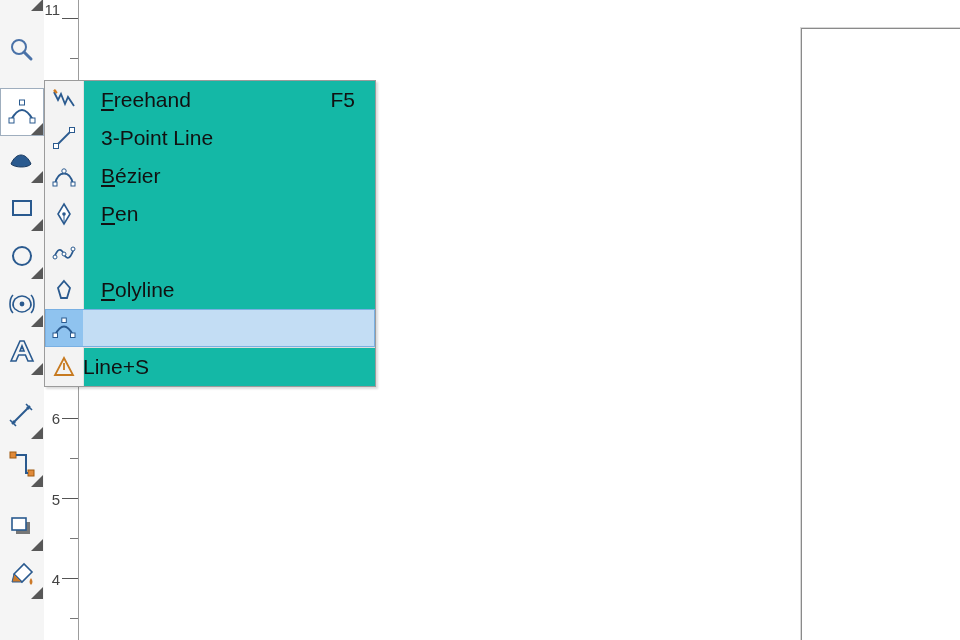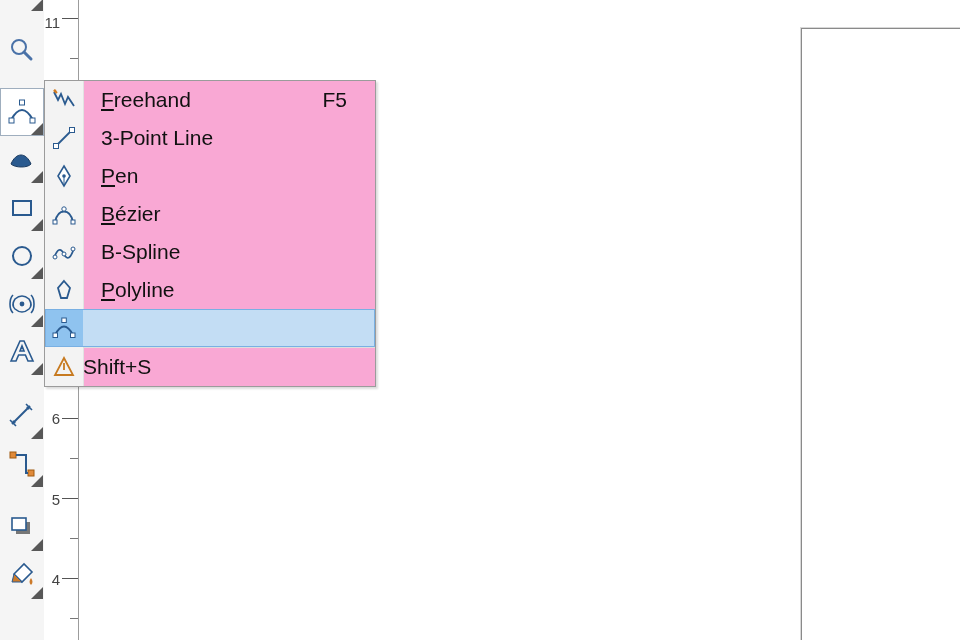--- a/index.html
+++ b/index.html
@@ -93,21 +93,21 @@
     box-shadow: -1px -1px 0 #d8d8d8;
     background: #ffffff;
   }
 
   
   .flyout {
     position: absolute;
     left: 44px;
     top: 80px;
     width: 330px;
-    background: #f9a8d4;
+    background: #14b8a6;
     border: 1px solid #9b9b9b;
     box-shadow: 2px 2px 2px rgba(0,0,0,0.14);
   }
   .flyout .iconcol {
     position: absolute;
     left: 0; top: 0; bottom: 0;
     width: 38px;
     background: #f3f3f3;
     border-right: 1px solid #e2e2e2;
   }
@@ -140,21 +140,21 @@
   }
   .mi-label {
     flex: 1;
     padding-left: 18px;
     font-size: 21px;
     color: #111;
     white-space: nowrap;
   }
   .mi-label .u { text-decoration: underline; }
   .mi-short {
-    padding-right: 28px;
+    padding-right: 20px;
     font-size: 21px;
     color: #111;
     white-space: nowrap;
   }
 </style>
 </head>
 <body>
 
 <div class="toolbox">
 
@@ -276,21 +276,21 @@
   <div class="line-half" style="top:304px;"></div>
   <div class="line-major" style="top:344px;"></div>
   <div class="line-half" style="top:384px;"></div>
   <div class="line-major" style="top:424px;"></div>
   <div class="line-half" style="top:464px;"></div>
   <div class="line-major" style="top:504px;"></div>
   <div class="line-half" style="top:544px;"></div>
   <div class="line-major" style="top:584px;"></div>
   <div class="line-half" style="top:624px;"></div>
 
-  <span class="num" style="top:29px;margin-left:31px;">11</span>
+  <span class="num" style="top:16px;margin-left:31px;">11</span>
   <span class="num" style="top:425px;">6</span>
   <span class="num" style="top:506px;">5</span>
   <span class="num" style="top:586px;">4</span>
 </div>
 
 <div class="page-edge"></div>
 
 <div class="flyout">
   <div class="iconcol"></div>
 
@@ -314,52 +314,51 @@
         <rect x="17.5" y="1.5" width="5" height="5" fill="#fff" stroke="#2a5a8f"></rect>
       </svg>
     </span>
     <span class="mi-label">3-Point Line</span>
     <span class="mi-short"></span>
   </div>
 
   <div class="mi">
     <span class="mi-iconcell">
       <svg width="24" height="24" viewBox="0 0 24 24">
-        <path d="M12 2 L18 12 L12 22 L6 12 Z" fill="#fff" stroke="#2a5a8f" stroke-width="1.6"></path>
-        <line x1="12" y1="12" x2="12" y2="22" stroke="#2a5a8f"></line>
-        <circle cx="12" cy="12" r="1.8" fill="#2a5a8f"></circle>
-      </svg>
-    </span>
-    <span class="mi-label"><span class="u">P</span>en</span>
-    <span class="mi-short"></span>
-  </div>
-
-  <div class="mi">
-    <span class="mi-iconcell">
-      <svg width="24" height="24" viewBox="0 0 24 24">
         <path d="M3 20 C 6 6, 18 6, 21 20" fill="none" stroke="#2a5a8f" stroke-width="1.8"></path>
         <rect x="1" y="18" width="4" height="4" fill="#fff" stroke="#2a5a8f"></rect>
         <circle cx="12" cy="7" r="2.2" fill="#fff" stroke="#2a5a8f"></circle>
         <rect x="19" y="18" width="4" height="4" fill="#fff" stroke="#2a5a8f"></rect>
       </svg>
     </span>
     <span class="mi-label"><span class="u">B</span>ézier</span>
     <span class="mi-short"></span>
   </div>
 
   <div class="mi">
     <span class="mi-iconcell">
       <svg width="24" height="24" viewBox="0 0 24 24">
+        <path d="M12 2 L18 12 L12 22 L6 12 Z" fill="#fff" stroke="#2a5a8f" stroke-width="1.6"></path>
+        <line x1="12" y1="12" x2="12" y2="22" stroke="#2a5a8f"></line>
+        <circle cx="12" cy="12" r="1.8" fill="#2a5a8f"></circle>
+      </svg>
+    </span>
+    <span class="mi-label"><span class="u">P</span>en</span>
+    <span class="mi-short"></span>
+  </div>
+
+  <div class="mi">
+    <span class="mi-iconcell">
+      <svg width="24" height="24" viewBox="0 0 24 24">
         <path d="M2 18 Q7 4 12 14 Q17 24 22 8" fill="none" stroke="#2a5a8f" stroke-width="1.8"></path>
         <circle cx="3" cy="17" r="2" fill="#fff" stroke="#2a5a8f"></circle>
         <circle cx="12" cy="14" r="2" fill="#fff" stroke="#2a5a8f"></circle>
         <circle cx="21" cy="9" r="2" fill="#fff" stroke="#2a5a8f"></circle>
       </svg>
     </span>
-    <span class="mi-label">B-Spline</span>
     <span class="mi-short"></span>
   </div>
 
   <div class="mi">
     <span class="mi-iconcell">
       <svg width="24" height="24" viewBox="0 0 24 24">
         <path d="M12 3 L18 10 L15 20 L9 20 L6 10 Z" fill="none" stroke="#2a5a8f" stroke-width="1.8"></path>
       </svg>
     </span>
     <span class="mi-label"><span class="u">P</span>olyline</span>
@@ -380,15 +379,15 @@
 
   <div class="sep"></div>
 
   <div class="mi">
     <span class="mi-iconcell">
       <svg width="24" height="24" viewBox="0 0 24 24">
         <path d="M12 3 L21 20 L3 20 Z" fill="none" stroke="#c77a20" stroke-width="1.8"></path>
         <line x1="12" y1="8" x2="12" y2="15" stroke="#c77a20" stroke-width="1.8"></line>
       </svg>
     </span>
-    <span class="mi-short">Shift+S</span>
+    <span class="mi-short">Line+S</span>
   </div>
 </div>
 
 </body></html>

